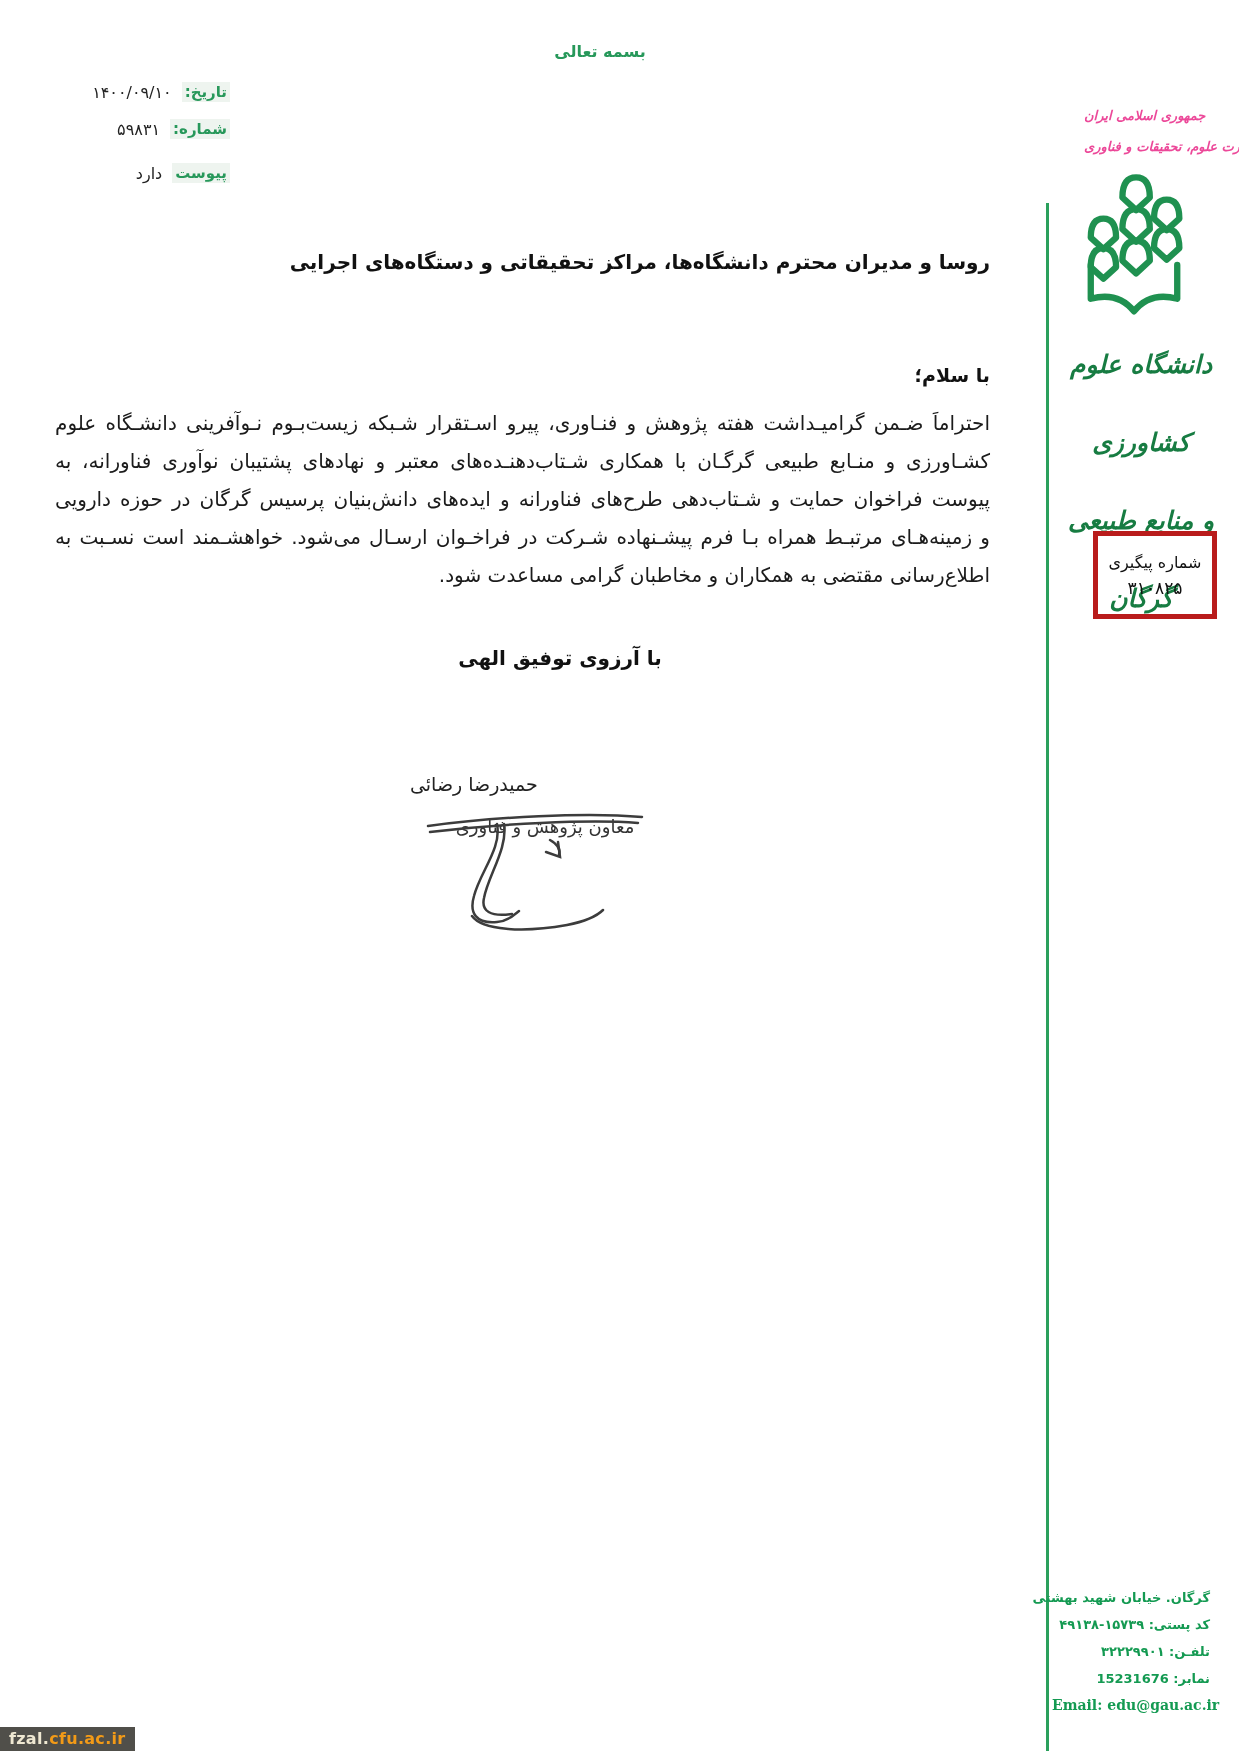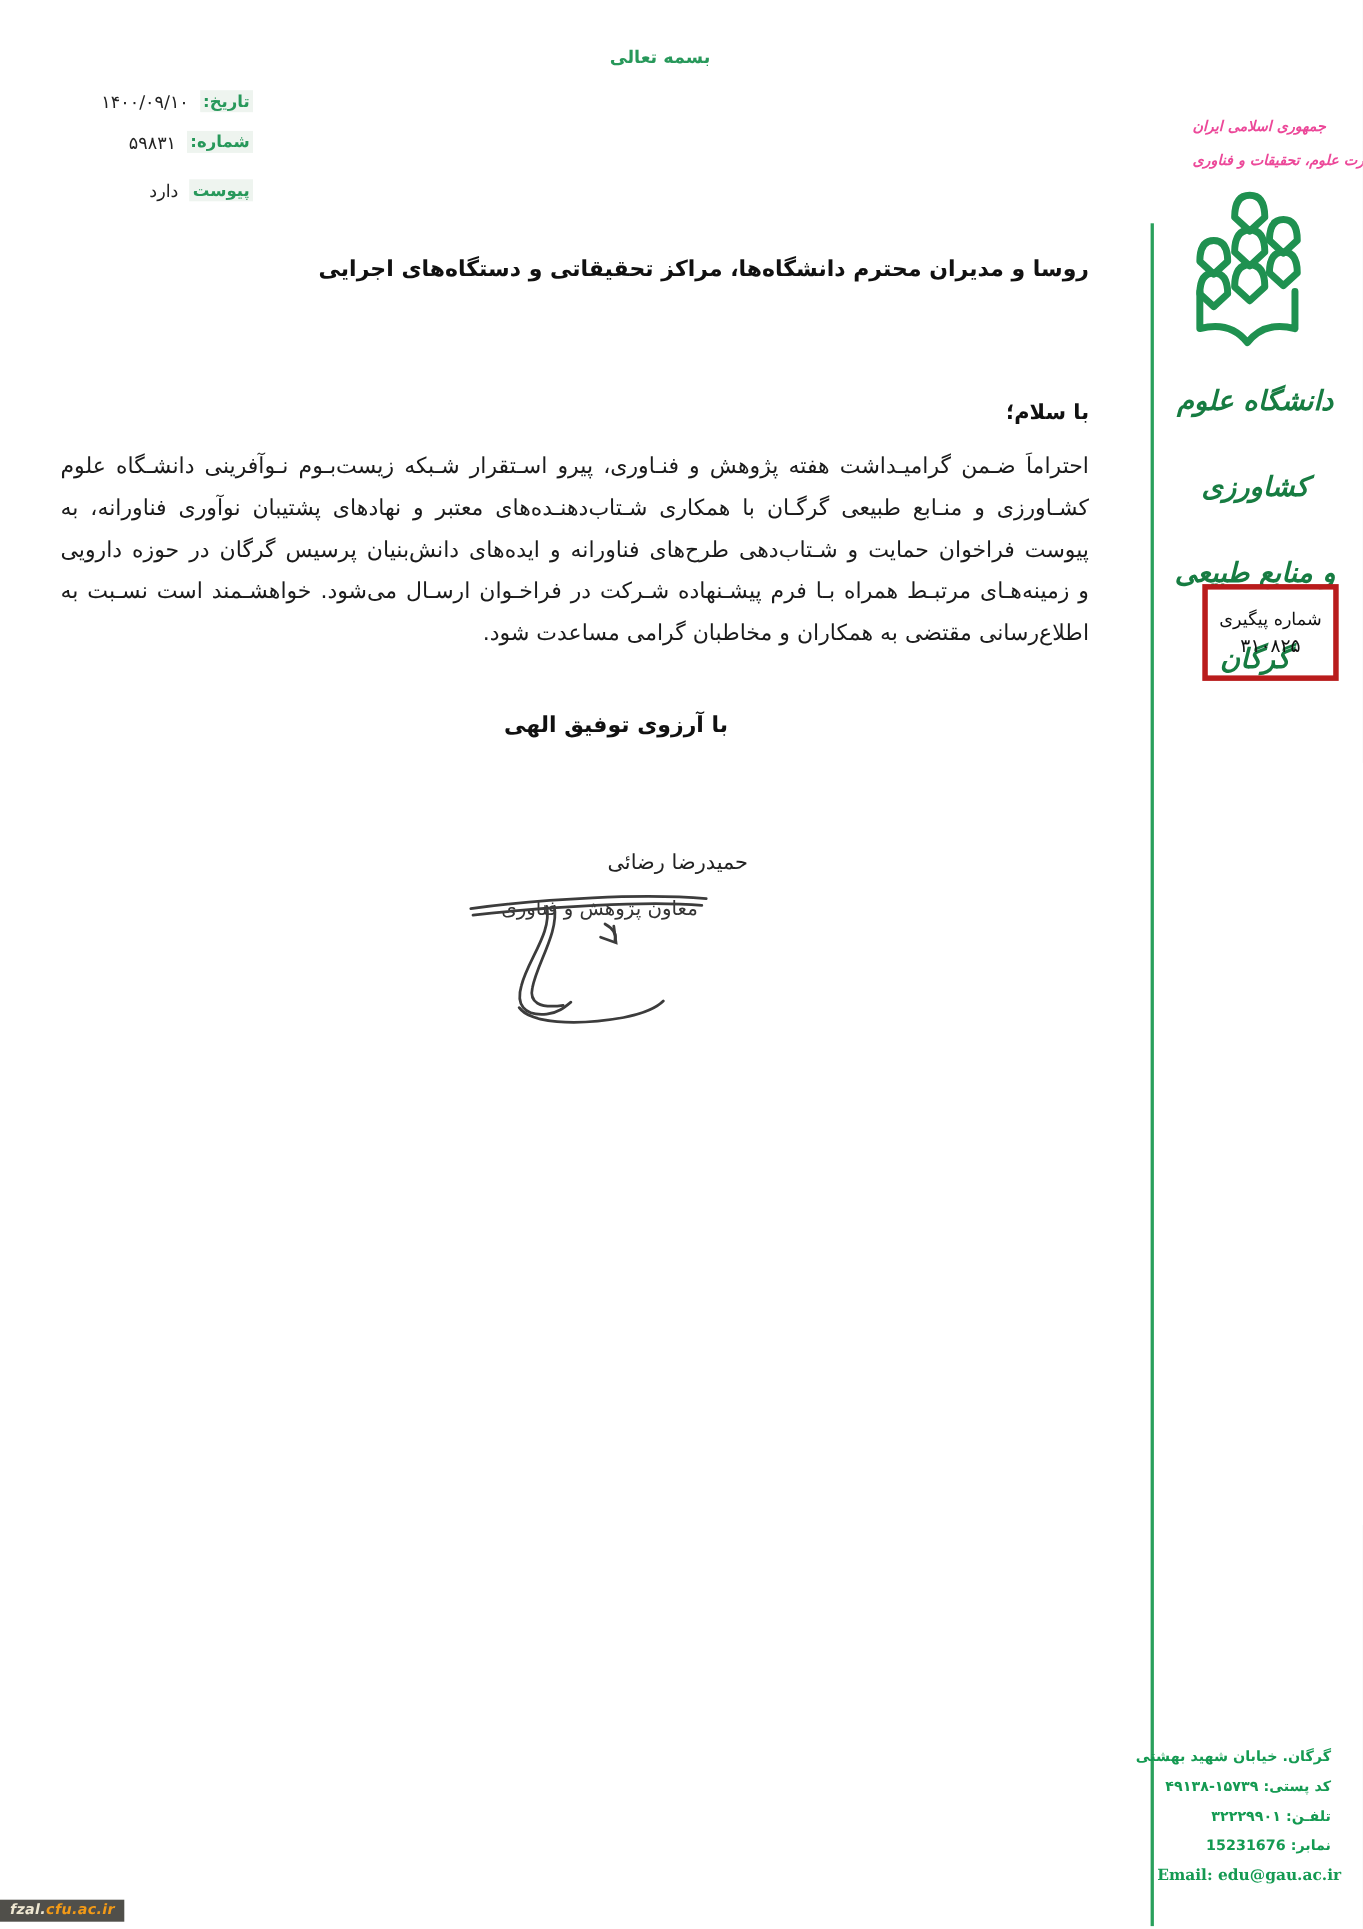--- a/index.html
+++ b/index.html
@@ -27,21 +27,21 @@
   .meta-row{display:flex;direction:rtl;align-items:flex-start;gap:10px;margin-bottom:17px;}
   .meta-row:nth-child(2){margin-bottom:24px;}
   .meta-label{
     color:#27985a;font-weight:bold;font-size:15px;
     background:#eef4ef;padding:1px 3px;white-space:nowrap;
   }
   .meta-value{font-size:16px;color:#222;white-space:nowrap;padding-top:1px;}
 
   
   .recipient{
-    right:249px;top:232px;left:180px;
+    right:249px;top:250px;left:180px;
     text-align:right;
     font-weight:bold;font-size:20px;color:#111;
   }
 
   .salutation{
     right:249px;top:364px;
     font-weight:bold;font-size:19px;color:#111;
   }
 
   
@@ -54,21 +54,21 @@
   .body-line.last{text-align:right;text-align-last:right;}
 
   .closing{
     left:410px;top:646px;width:300px;
     text-align:center;
     font-weight:bold;font-size:20px;color:#111;
   }
 
   .signer-name{
     left:410px;top:773px;width:270px;
-    text-align:right;font-size:19px;color:#222;
+    text-align:left;font-size:19px;color:#222;
   }
   .signer-title{
     left:410px;top:816px;width:270px;
     text-align:center;font-size:18px;color:#333;
   }
   .signature-svg{left:400px;top:800px;}
 
   
   .divider{
     left:1046px;top:203px;width:3px;height:1548px;
@@ -102,21 +102,21 @@
     color:#149a52;font-weight:bold;font-size:13px;line-height:27px;
     white-space:nowrap;
   }
   .contact .email-line{font-size:14px;font-family:"DejaVu Serif", serif;direction:ltr;text-align:left;}
 
   
   .watermark{
     left:0;top:1727px;
     background:#504f4a;
     padding:2px 9px 3px 9px;
-    font-size:13px;font-style:italic;font-weight:bold;
+    font-size:16px;font-weight:bold;
     letter-spacing:0.3px;
   }
   .wm-prefix{color:#efe8d2;}
   .wm-suffix{color:#f29a17;}
 </style>
 </head>
 <body>
 
 <div class="page">
 

